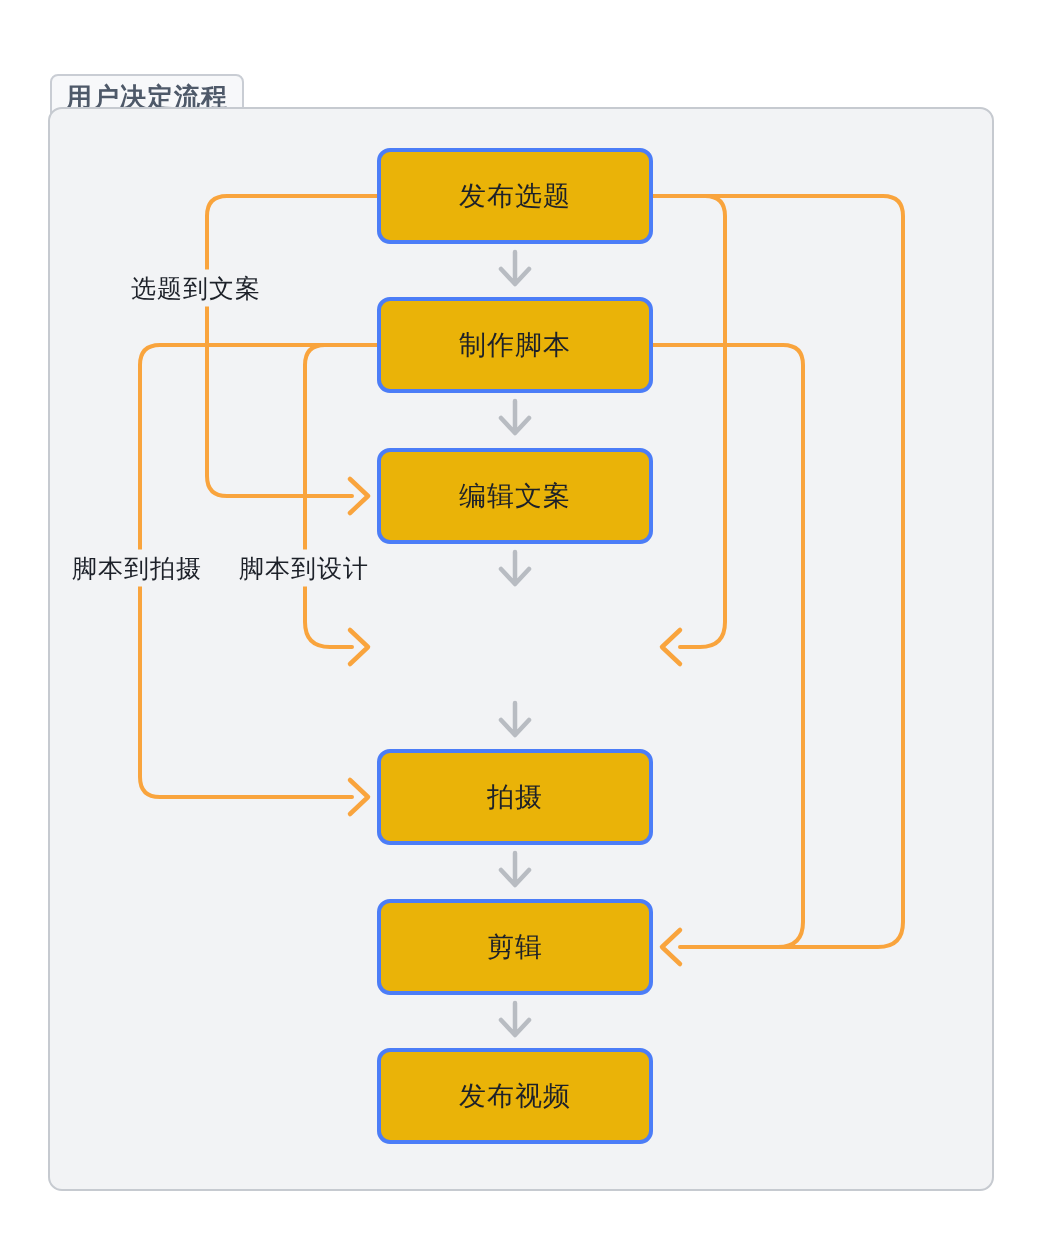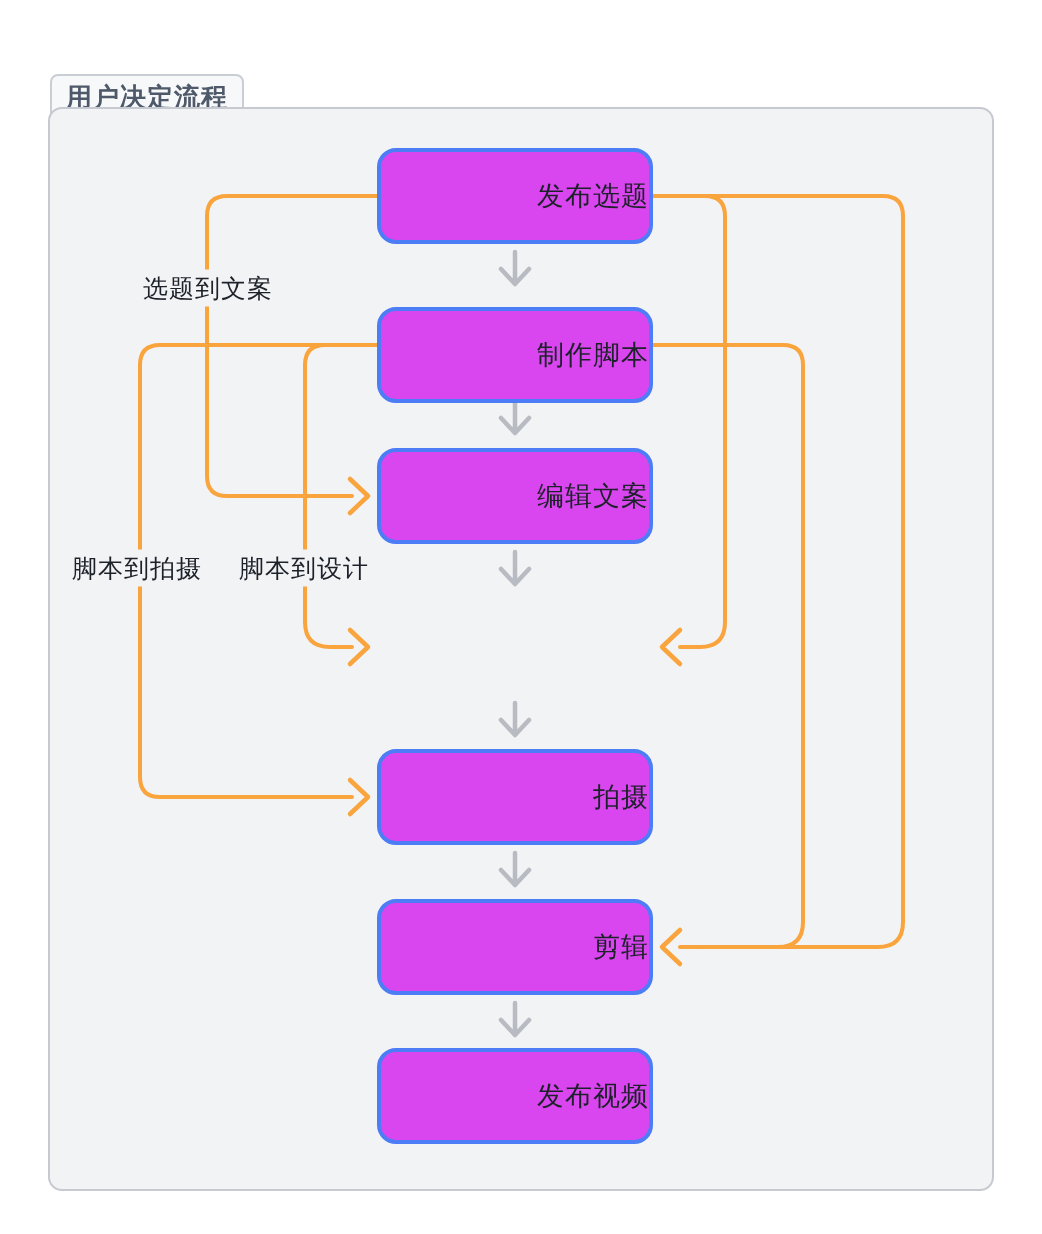--- a/index.html
+++ b/index.html
@@ -20,23 +20,23 @@
   .panel{
     position:absolute;left:48px;top:107px;width:942px;height:1080px;
     background:#f2f3f5;border:2px solid #c6cad0;border-radius:14px;
   }
   .edges-svg{position:absolute;left:0;top:0;width:1042px;height:1234px;}
   .edge{stroke:#f9a43d;stroke-width:4;fill:none;stroke-linecap:round;stroke-linejoin:round;}
   .edge-head{stroke:#f9a43d;stroke-width:4.5;fill:none;stroke-linecap:round;stroke-linejoin:round;}
   .flow{stroke:#b8bcc2;stroke-width:4.5;fill:none;stroke-linecap:round;stroke-linejoin:round;}
   .node{
     position:absolute;left:377px;width:276px;height:96px;
-    background:#d946ef;border:4px solid #4c7df7;border-radius:19px;
+    background:#eab308;border:4px solid #4c7df7;border-radius:13px;
     box-sizing:border-box;
-    display:flex;align-items:center;justify-content:flex-end;
+    display:flex;align-items:center;justify-content:center;
     font-size:27px;color:#1d2129;letter-spacing:1px;
   }
   .edge-label{
     position:absolute;transform:translate(-50%,-50%);
     background:#f2f3f5;padding:2px 5px;
     font-size:25px;color:#1d2129;white-space:nowrap;letter-spacing:1px;
   }
 </style>
 </head>
 <body>
@@ -68,28 +68,28 @@
     <path class="edge-head" d="M 680 930 L 662 947 L 680 964"></path>
 
     <path class="flow" d="M 515 252 V 281 M 501 269 L 515 284 L 529 269"></path>
     <path class="flow" d="M 515 401 V 430 M 501 418 L 515 433 L 529 418"></path>
     <path class="flow" d="M 515 552 V 581 M 501 569 L 515 584 L 529 569"></path>
     <path class="flow" d="M 515 703 V 732 M 501 720 L 515 735 L 529 720"></path>
     <path class="flow" d="M 515 853 V 882 M 501 870 L 515 885 L 529 870"></path>
     <path class="flow" d="M 515 1003 V 1032 M 501 1020 L 515 1035 L 529 1020"></path>
   </svg>
 
-  <div class="edge-label" style="left:208px;top:288px">选题到文案</div>
+  <div class="edge-label" style="left:196px;top:288px">选题到文案</div>
   <div class="edge-label" style="left:137px;top:568px">脚本到拍摄</div>
   <div class="edge-label" style="left:304px;top:568px">脚本到设计</div>
 
   <div class="node" style="top:148px">
     <span>发布选题</span>
   </div>
-  <div class="node" style="top:307px">
+  <div class="node" style="top:297px">
     <span>制作脚本</span>
   </div>
   <div class="node" style="top:448px">
     <span>编辑文案</span>
   </div>
   <div class="node" style="top:749px">
     <span>拍摄</span>
   </div>
   <div class="node" style="top:899px">
     <span>剪辑</span>

